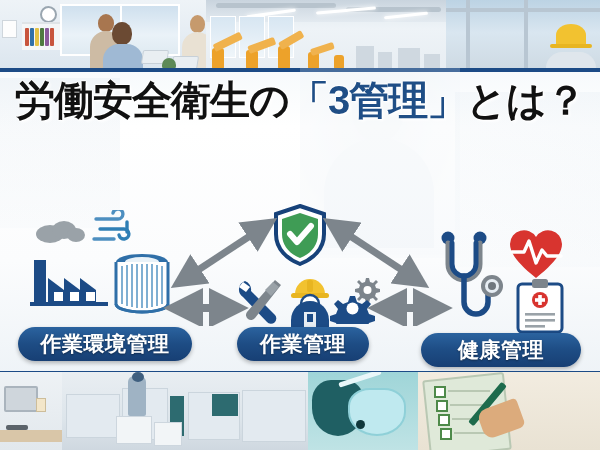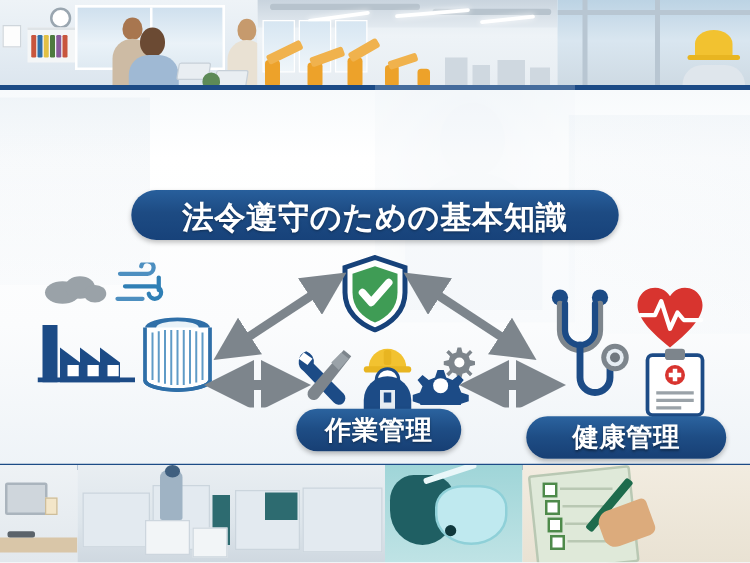--- a/index.html
+++ b/index.html
@@ -201,24 +201,22 @@
 
   <div class="middle">
     <div class="ghost g-office"></div>
     <div class="ghost g-person">
       <div class="g-ph" style="left:52px;top:14px;width:52px;height:60px;"></div>
       <div class="g-ph" style="left:24px;top:70px;width:110px;height:110px;border-radius:50% 50% 0 0;"></div>
     </div>
     <div class="ghost g-doc"></div>
   </div>
 
-
-  <div class="subbar">
-    <div class="txt">法令遵守のための基本知識</div>
-  </div>
+  <div class="title"><span>労働安全衛生の</span><span class="accent">「3管理」</span><span>とは？</span></div>
+
 
   <div class="iconzone">
 
     <svg class="shield" viewBox="0 0 54 62">
       <path d="M27 2 L51 10 V30 C51 45 40 55 27 60 C14 55 3 45 3 30 V10 Z" fill="#ffffff" stroke="#17427a" stroke-width="4"></path>
       <path d="M27 9 L45 15 V30 C45 42 37 50 27 54 C17 50 9 42 9 30 V15 Z" fill="#3f9c55"></path>
       <path d="M17 30 L24 38 L38 22" fill="none" stroke="#ffffff" stroke-width="6" stroke-linecap="round" stroke-linejoin="round"></path>
     </svg>
 
     <svg class="cloud" viewBox="0 0 52 24">
@@ -336,20 +334,23 @@
 
     <line x1="186" y1="82" x2="262" y2="32" stroke="#7d858c" stroke-width="7" marker-end="url(#ah)" marker-start="url(#at)"></line>
 
     <line x1="414" y1="82" x2="338" y2="32" stroke="#7d858c" stroke-width="7" marker-end="url(#ah)" marker-start="url(#at)"></line>
 
     <line x1="184" y1="112" x2="228" y2="112" stroke="#7d858c" stroke-width="8" marker-end="url(#ah)" marker-start="url(#at)"></line>
 
     <line x1="388" y1="112" x2="432" y2="112" stroke="#7d858c" stroke-width="8" marker-end="url(#ah)" marker-start="url(#at)"></line>
   </svg>
 
+  <div class="pill pill-1">
+    <span>作業環境管理</span>
+  </div>
   <div class="pill pill-2">
     <span>作業管理</span>
   </div>
   <div class="pill pill-3">
     <span>健康管理</span>
   </div>
 
   <div class="band-rule rule-bot"></div>
   <div class="band band-bot">
 

